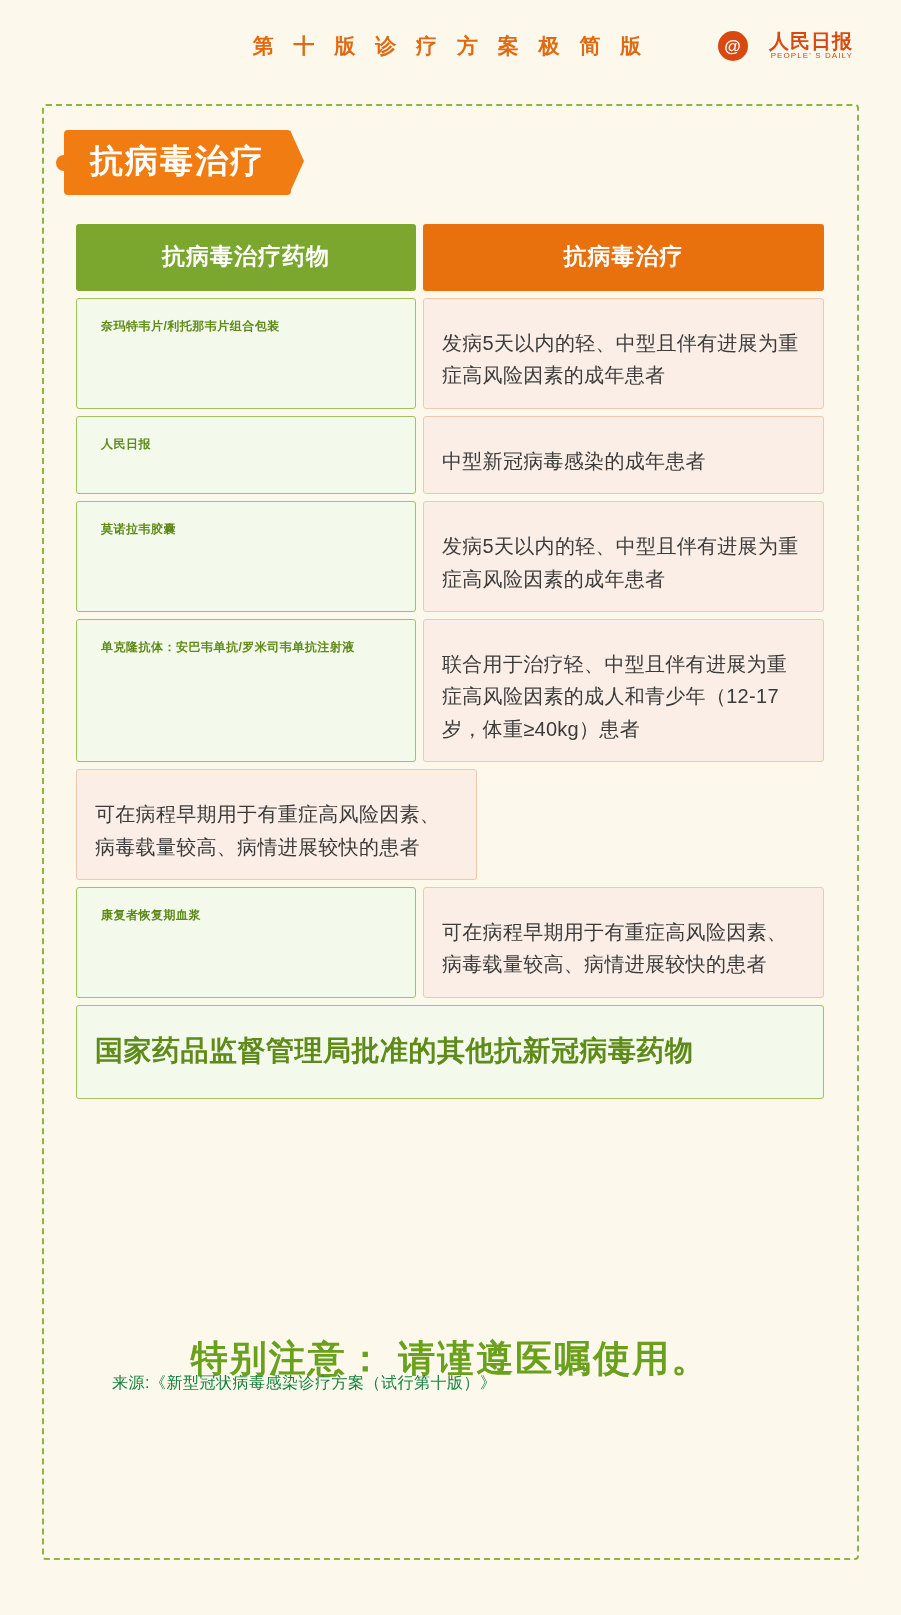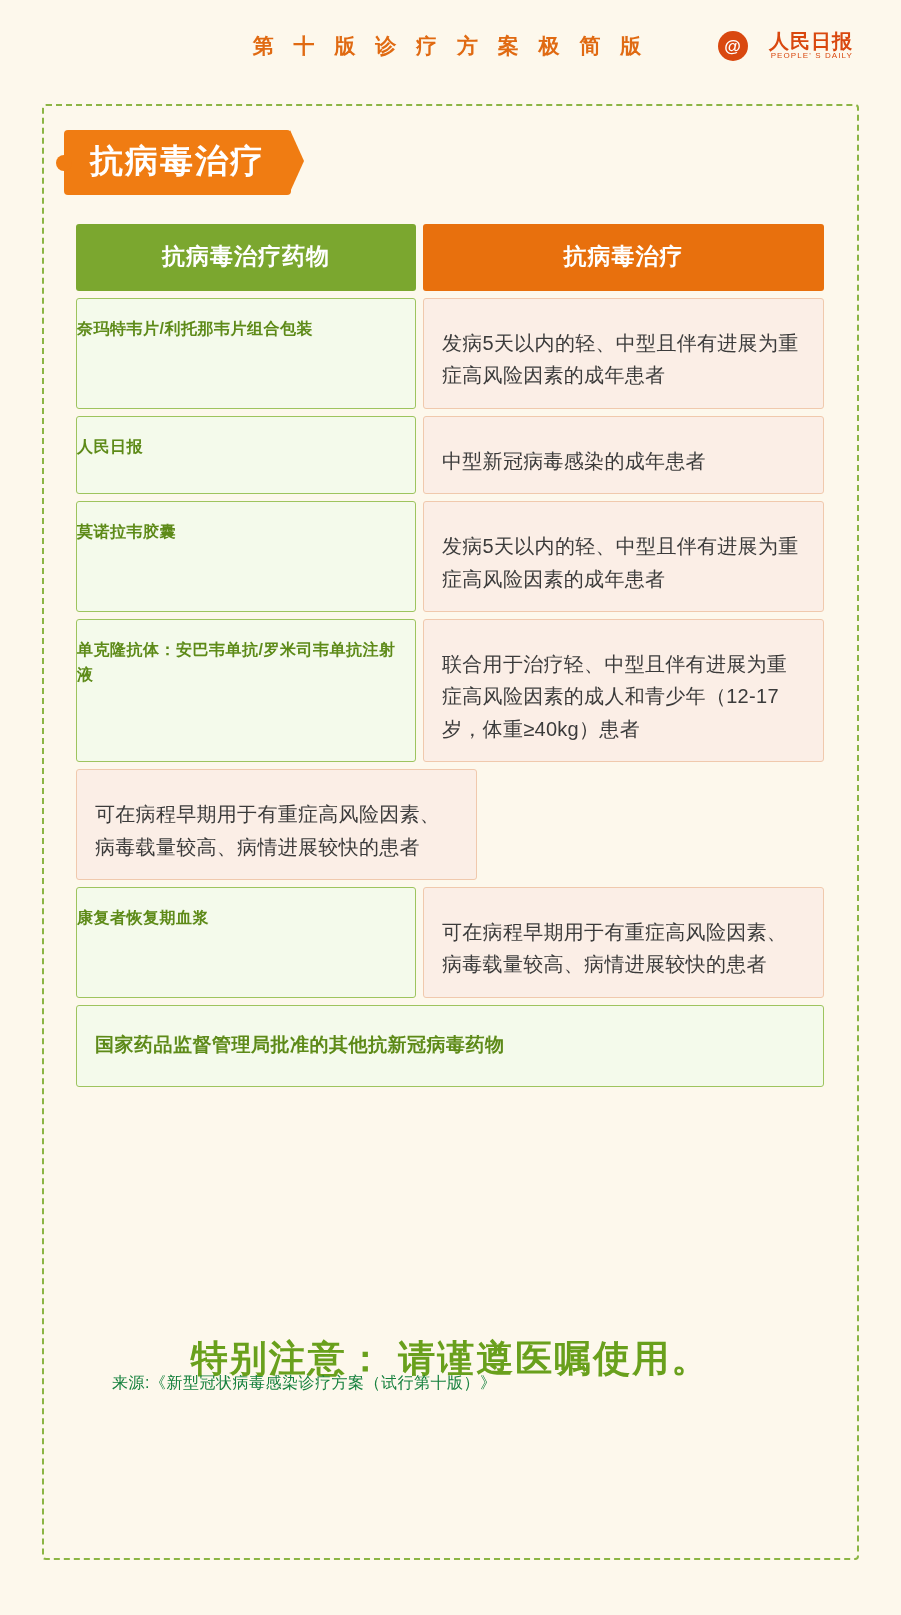--- a/index.html
+++ b/index.html
@@ -163,24 +163,24 @@
     gap: 7px;
     margin-top: 7px;
   }
   .cell-drug {
     width: 340px;
     box-sizing: border-box;
     background: #f4faeb;
     border: 1.5px solid #9ec45e;
     border-radius: 3px;
     color: #5d8a18;
-    font-size: 16px;
+    font-size: 12px;
     font-weight: bold;
     line-height: 1.55;
-    padding: 18px 16px 18px 0;
+    padding: 18px 16px 18px 24px;
     letter-spacing: 0.5px;
   }
   .cell-group {
     width: 401px;
     box-sizing: border-box;
     background: #fbeee6;
     border: 1.5px solid #f0c9ad;
     border-radius: 3px;
     color: #3b3b3b;
     font-size: 20px;
@@ -189,21 +189,21 @@
     letter-spacing: 0.3px;
   }
   .full-row {
     margin-top: 7px;
     box-sizing: border-box;
     width: 748px;
     background: #f4faeb;
     border: 1.5px solid #9ec45e;
     border-radius: 3px;
     color: #5d8a18;
-    font-size: 19px;
+    font-size: 28px;
     font-weight: bold;
     letter-spacing: 0.5px;
     padding: 26px 18px 28px 18px;
   }
 
   
   .notice {
     position: absolute;
     left: 0;
     right: 0;

